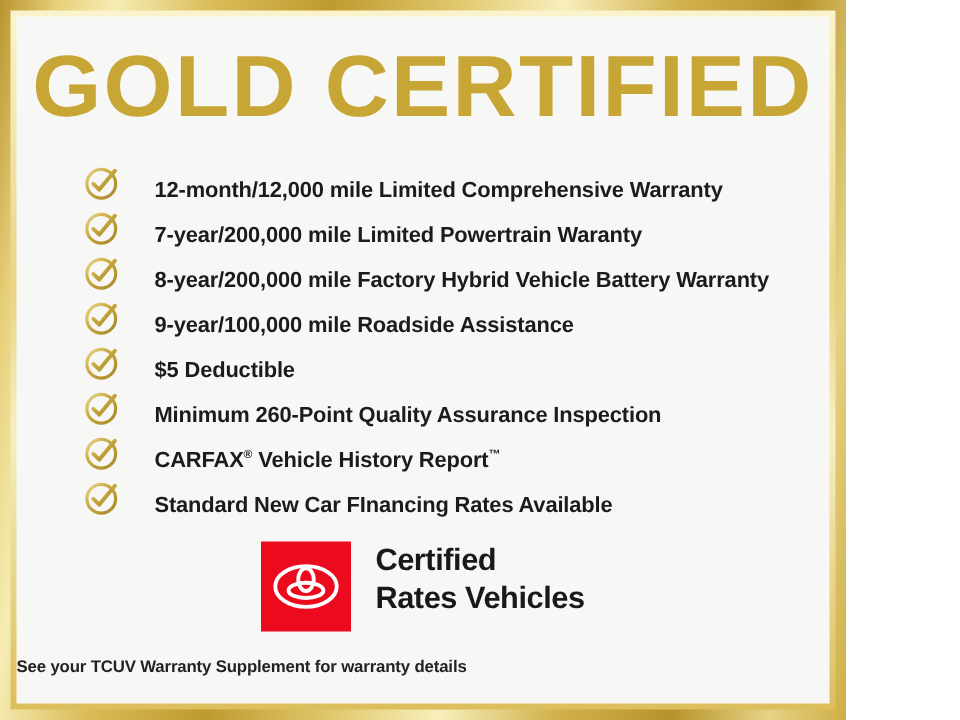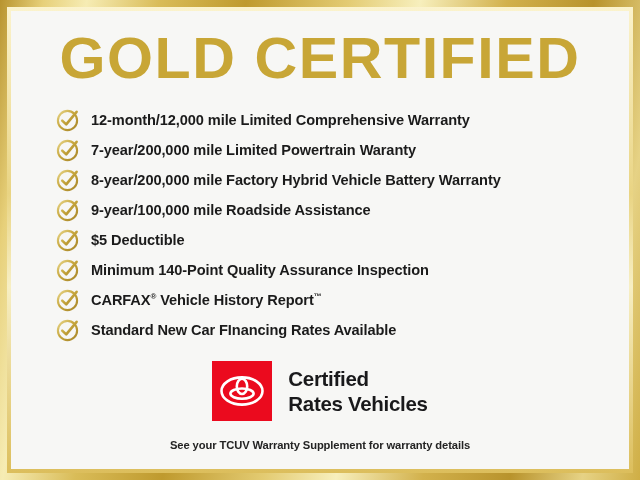--- a/index.html
+++ b/index.html
@@ -2,21 +2,21 @@
 <html><head>
 <meta charset="utf-8">
 <style>
   html, body {
     margin: 0;
     padding: 0;
     background: #ffffff;
   }
   .badge {
     position: relative;
-    width: 640px;
+    width: 564px;
     height: 480px;
     box-sizing: border-box;
     overflow: hidden;
     font-family: "Liberation Sans", sans-serif;
     background: linear-gradient(100deg,
         #b8942f 0%,
         #e7d07a 6%,
         #f6ecb4 12%,
         #d9bc58 22%,
         #bf9a2e 34%,
@@ -66,22 +66,23 @@
 
   
   .list {
     position: absolute;
     left: 44px;
     top: 94px;
     right: 18px;
   }
   .row {
     display: flex;
-    align-items: center;
+    align-items: flex-end;
     height: 30px;
+    gap: 12px;
   }
   .check {
     flex: 0 0 auto;
     width: 26px;
     height: 26px;
     margin-right: 10px;
     position: relative;
   }
   .check svg { display: block; }
   .row-text {
@@ -99,21 +100,20 @@
   }
 
   
   .lockup {
     position: absolute;
     left: 0;
     right: 0;
     top: 350px;
     display: flex;
     justify-content: center;
-    align-items: center;
   }
   .toyota-mark {
     width: 60px;
     height: 60px;
     background: #eb0a1e;
     display: flex;
     align-items: center;
     justify-content: center;
     flex: 0 0 auto;
   }
@@ -125,21 +125,20 @@
     color: #19191b;
     letter-spacing: -0.3px;
   }
 
   
   .footer {
     position: absolute;
     left: 0;
     right: 0;
     top: 428px;
-    text-align: center;
     font-size: 11.2px;
     font-weight: 700;
     color: #232323;
     letter-spacing: -0.1px;
   }
 </style>
 </head>
 <body>
 
 <div class="badge">
@@ -207,21 +206,21 @@
         <span class="row-text">$5 Deductible</span>
       </div>
 
       <div class="row">
         <span class="check">
           <svg width="26" height="26" viewBox="0 0 26 26">
             <circle cx="12.5" cy="13.5" r="9.6" fill="none" stroke="url(#g1)" stroke-width="2.1"></circle>
             <path d="M7.2 13.6 L11.2 17.4 L21.6 4.8" fill="none" stroke="url(#g1)" stroke-width="2.6" stroke-linecap="round" stroke-linejoin="round"></path>
           </svg>
         </span>
-        <span class="row-text">Minimum 140-Point Quality Assurance Inspection</span>
+        <span class="row-text">Minimum 260-Point Quality Assurance Inspection</span>
       </div>
 
       <div class="row">
         <span class="check">
           <svg width="26" height="26" viewBox="0 0 26 26">
             <circle cx="12.5" cy="13.5" r="9.6" fill="none" stroke="url(#g1)" stroke-width="2.1"></circle>
             <path d="M7.2 13.6 L11.2 17.4 L21.6 4.8" fill="none" stroke="url(#g1)" stroke-width="2.6" stroke-linecap="round" stroke-linejoin="round"></path>
           </svg>
         </span>
         <span class="row-text"><span>CARFAX</span><span class="sup">®</span><span> Vehicle History Report</span><span class="sup">™</span></span>

